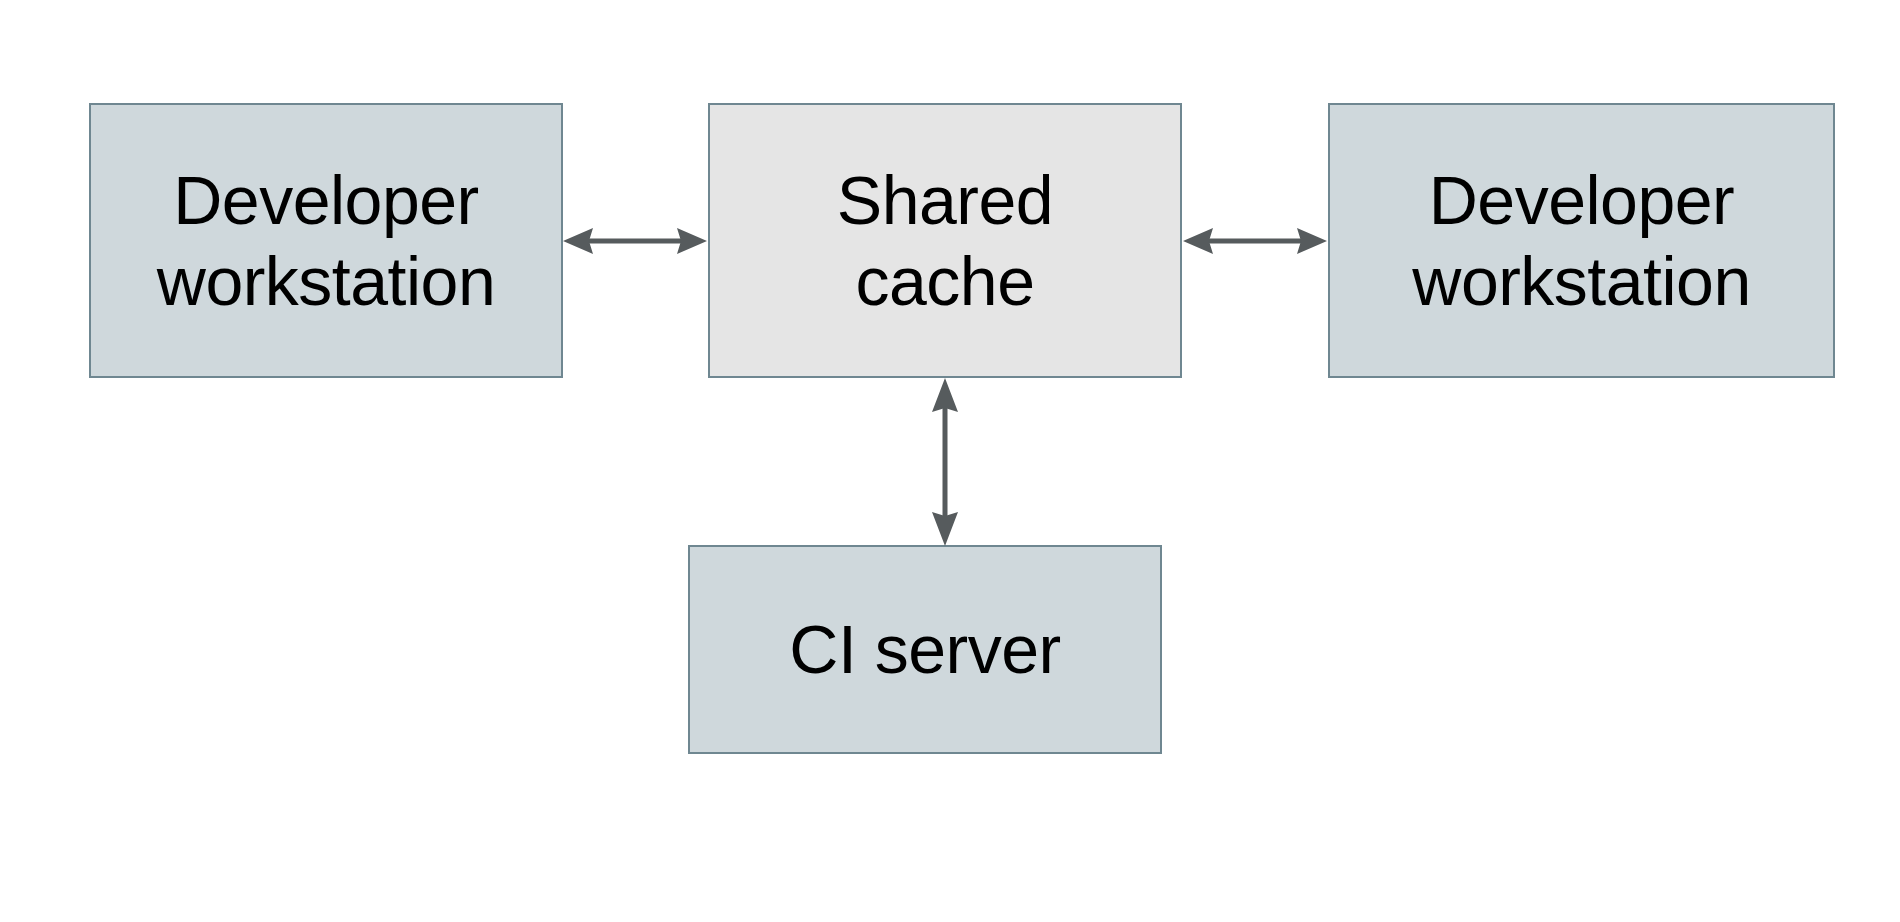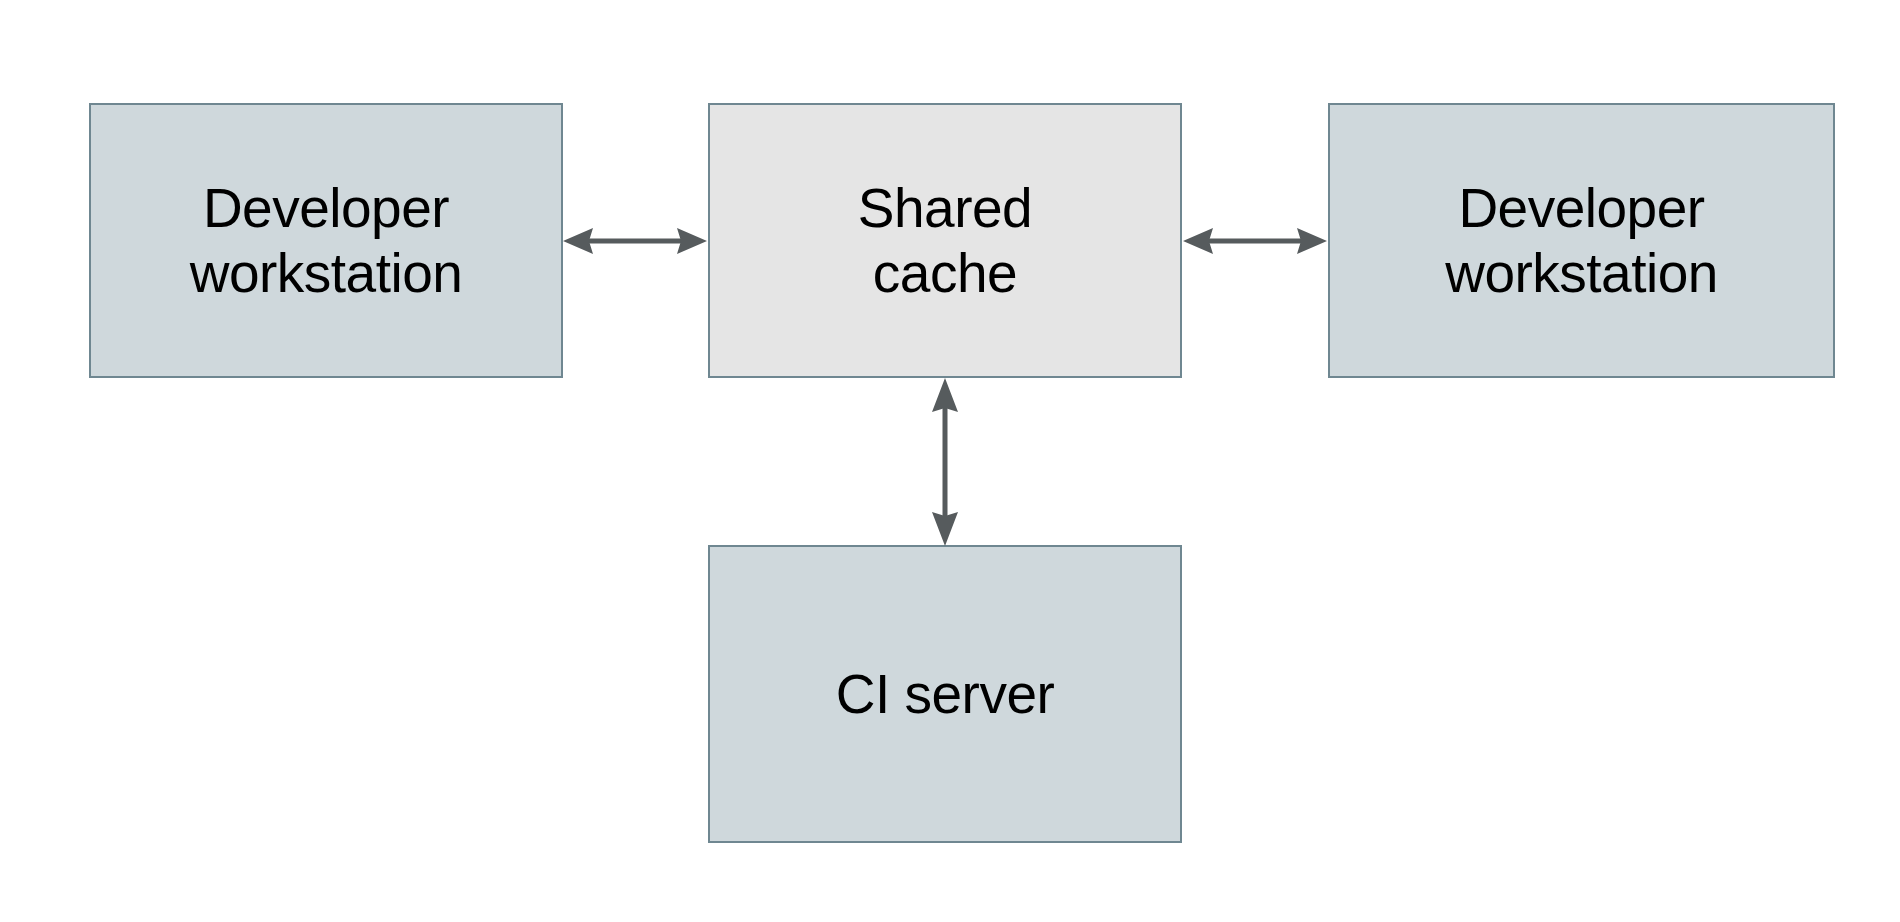--- a/index.html
+++ b/index.html
@@ -23,31 +23,31 @@
     box-sizing: border-box;
     background: #cfd8dc;
     border: 2px solid #6f8791;
     display: flex;
     align-items: center;
     justify-content: center;
     text-align: center;
   }
   .node-label {
     font-family: "Liberation Sans", sans-serif;
-    font-size: 55px;
+    font-size: 68px;
     line-height: 1.18;
     color: #000000;
     letter-spacing: -0.5px;
     white-space: pre-line;
     padding: 0 4px;
   }
   #node-dev-left  { left: 89px;   top: 103px; width: 474px; height: 275px; }
   #node-shared    { left: 708px;  top: 103px; width: 474px; height: 275px; }
   #node-dev-right { left: 1328px; top: 103px; width: 507px; height: 275px; }
-  #node-ci        { left: 708px;  top: 545px; width: 474px; height: 298px; }
+  #node-ci        { left: 688px;  top: 545px; width: 474px; height: 209px; }
 
   .edge {
     position: absolute;
     pointer-events: none;
   }
   #edge-left-shared  { left: 555px;  top: 206px; width: 160px; height: 70px; }
   #edge-shared-right { left: 1175px; top: 206px; width: 160px; height: 70px; }
   #edge-shared-ci    { left: 910px;  top: 372px; width: 70px;  height: 180px; }
 </style>
 </head>

